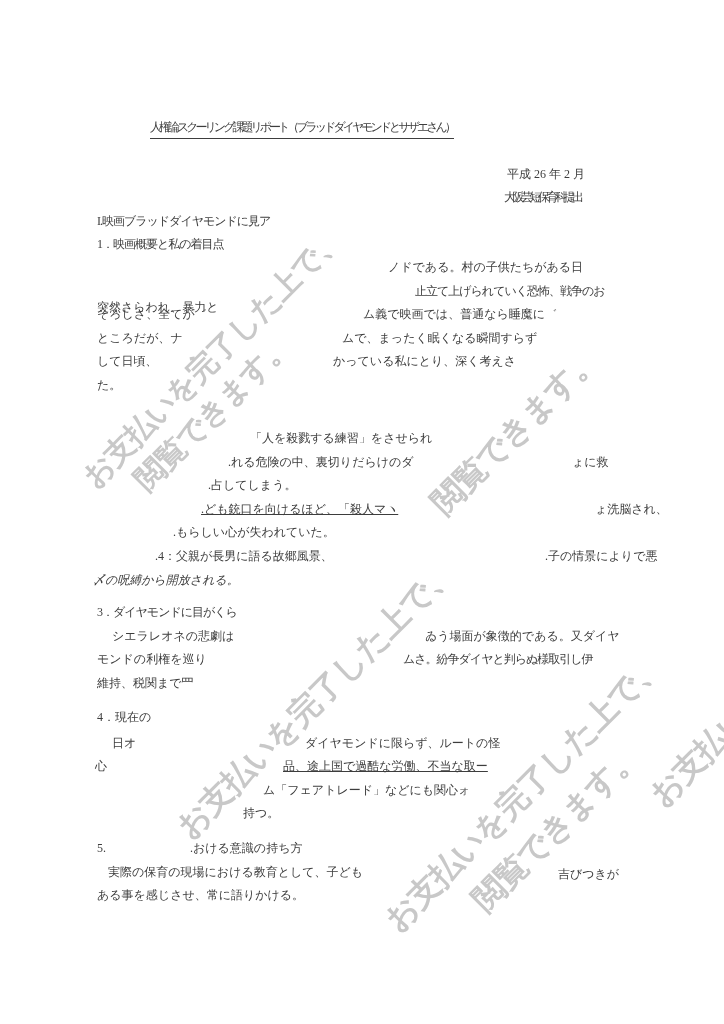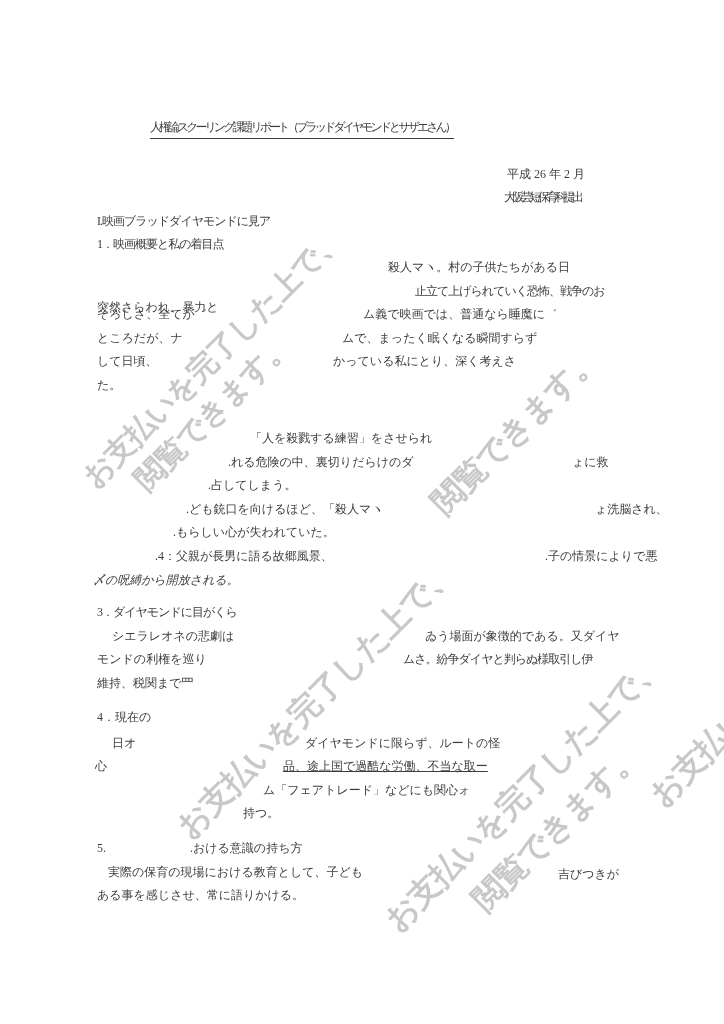--- a/index.html
+++ b/index.html
@@ -55,36 +55,36 @@
   <div class="wm s32" style="left:390px; top:909px;">お支払いを完了した上で、</div>
   <div class="wm s32" style="left:478px; top:889px;">閲覧できます。</div>
   <div class="wm s32" style="left:655px; top:784px;">お支払いを完了した上で、</div>
 
   <div class="frag title" style="left:150px; top:121px;">人権論スクーリング課題リポート（ブラッドダイヤモンドとサザエさん）</div>
   <div class="frag" style="left:507px; top:168px;">平成 26 年 2 月</div>
   <div class="frag ls-n35" style="left:504px; top:191px;">大阪芸短保育科提出</div>
   <div class="frag ls-n1" style="left:97px; top:215px;">I.映画ブラッドダイヤモンドに見ア</div>
 
   <div class="frag ls-n1" style="left:97px; top:238px;">1．映画概要と私の着目点</div>
-  <div class="frag" style="left:388px; top:261px;">殺人マヽ。村の子供たちがある日</div>
+  <div class="frag" style="left:388px; top:261px;">ノドである。村の子供たちがある日</div>
   <div class="frag" style="left:97px;  top:301px;">突然さらわれ、暴力と</div>
   <div class="frag ls-n1" style="left:415px; top:285px;text-align:right;">止立て上げられていく恐怖、戦争のお</div>
   <div class="frag" style="left:97px;  top:308px;">そろしさ、全てが゛</div>
   <div class="frag" style="left:363px; top:308px;">ム義で映画では、普通なら睡魔に゛</div>
   <div class="frag" style="left:97px;  top:332px;">ところだが、ナ</div>
   <div class="frag" style="left:342px; top:332px;">ムで、まったく眠くなる瞬間すらず</div>
   <div class="frag" style="left:97px;  top:355px;">して日頃、</div>
   <div class="frag" style="left:333px; top:355px;">かっている私にとり、深く考えさ</div>
   <div class="frag" style="left:97px;  top:379px;">た。</div>
 
   <div class="frag" style="left:250px; top:432px;">「人を殺戮する練習」をさせられ</div>
   <div class="frag" style="left:228px; top:456px;">.れる危険の中、裏切りだらけのダ</div>
   <div class="frag" style="left:572px; top:456px;">ょに救</div>
   <div class="frag" style="left:208px; top:479px;">.占してしまう。</div>
-  <div class="frag" style="left:186px; top:503px;">.ども銃口を向けるほど、「殺人マヽ</div>
+  <div class="frag" style="left:201px; top:503px;text-decoration:underline;">.ども銃口を向けるほど、「殺人マヽ</div>
   <div class="frag" style="left:595px; top:503px;">ょ洗脳され、</div>
   <div class="frag" style="left:173px; top:526px;">.もらしい心が失われていた。</div>
   <div class="frag" style="left:155px; top:550px;">.4：父親が長男に語る故郷風景、</div>
   <div class="frag" style="left:545px; top:550px;">.子の情景によりで悪</div>
   <div class="frag" style="left:93px;  top:574px;font-style:italic;">〆の呪縛から開放される。</div>
 
   <div class="frag ls-n1" style="left:97px; top:606px;">3．ダイヤモンドに目がくら</div>
   <div class="frag" style="left:112px; top:630px;">シエラレオネの悲劇は</div>
   <div class="frag" style="left:425px; top:630px;">ゐう場面が象徴的である。又ダイヤ</div>
   <div class="frag" style="left:97px;  top:653px;">モンドの利権を巡り</div>

